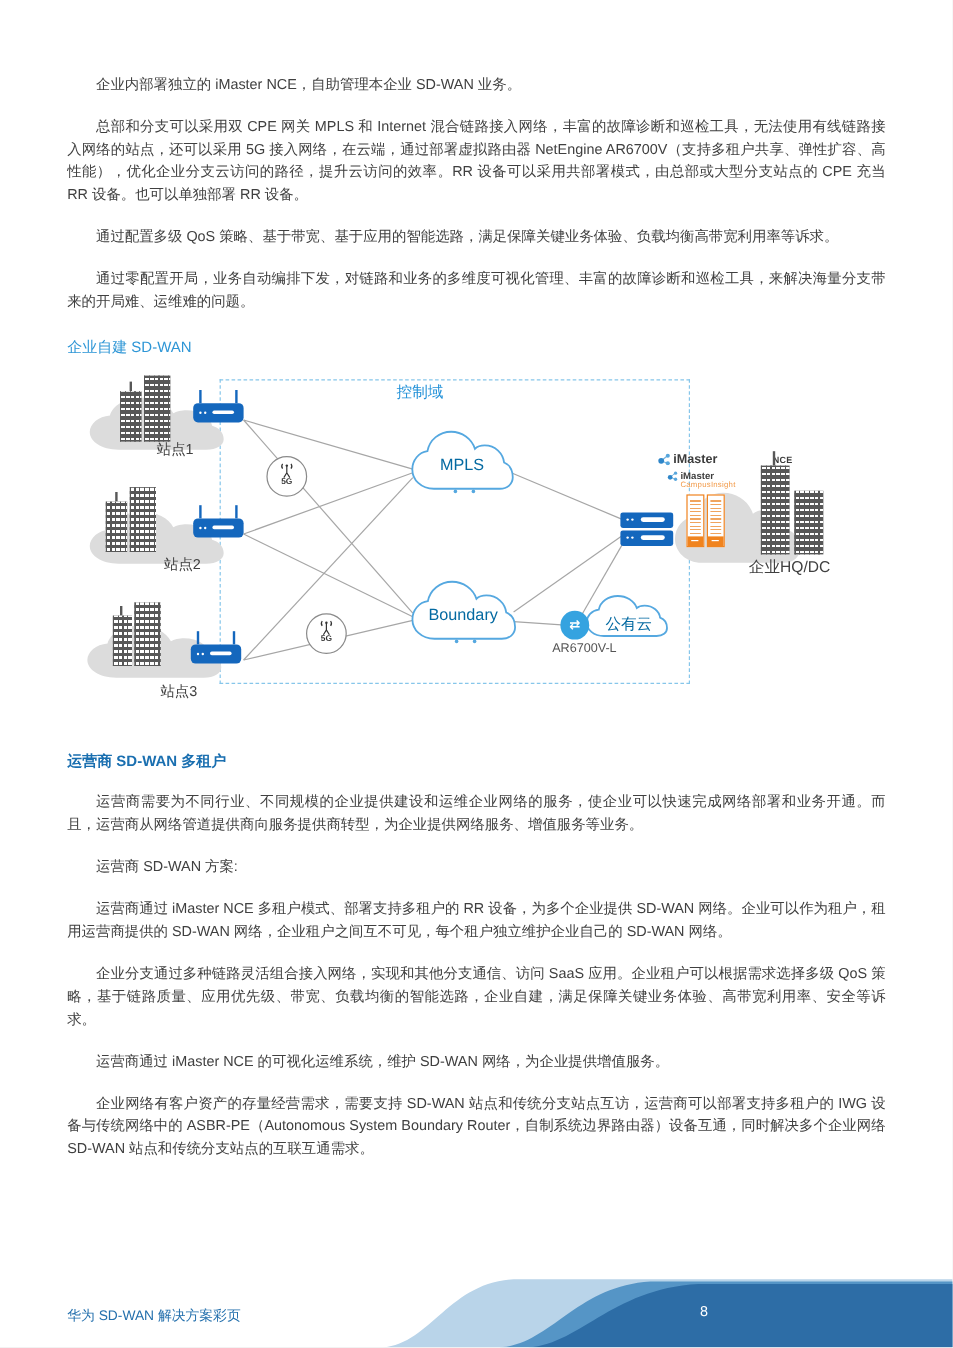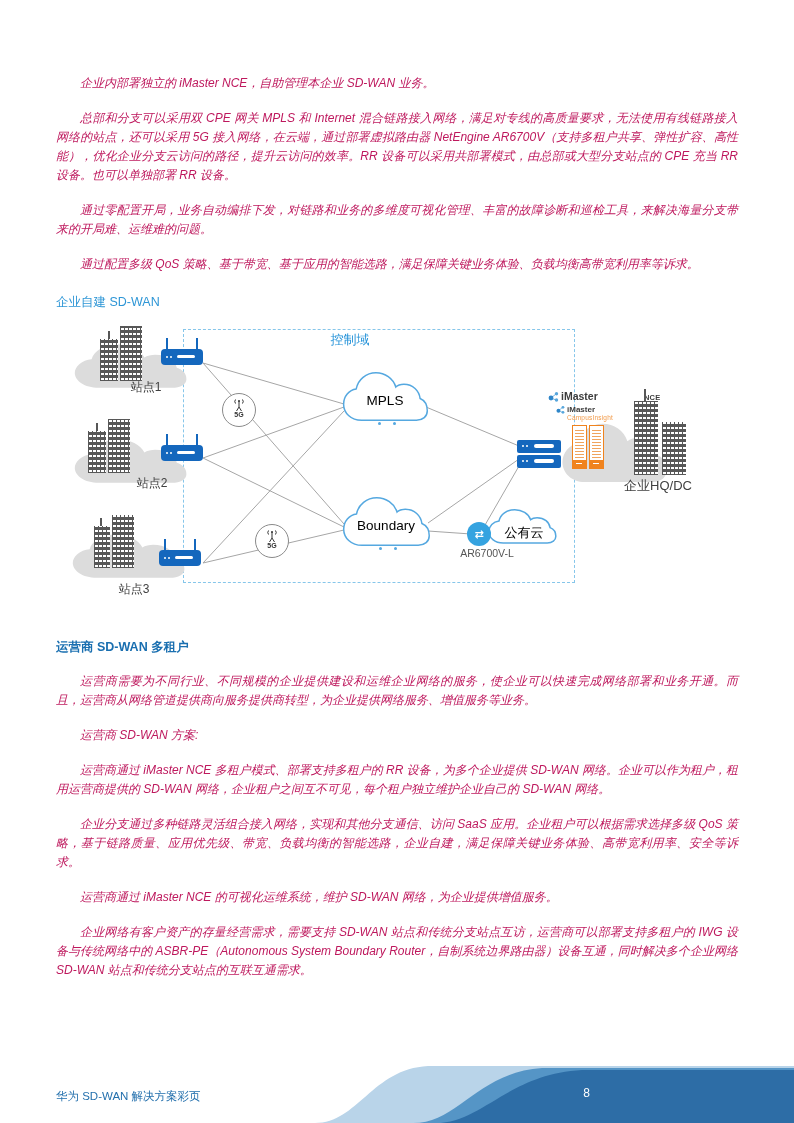--- a/index.html
+++ b/index.html
@@ -4,22 +4,22 @@
 <style>
   html,body{margin:0;padding:0;background:#e8e8e8;}
   .page{
     position:relative; width:794px; height:1123px; margin:0 auto;
     background:#ffffff; overflow:hidden;
     font-family:"Liberation Sans","DejaVu Sans",sans-serif;
     color:#3a3a3a;
   }
   .content{position:absolute; left:56px; top:58px; width:682px;}
   .content p{
-    margin:16px 0 16px 0; font-size:12px; line-height:19px;
-    text-align:justify; text-indent:2em; color:#be185d;font-style:italic;
+    margin:3px 0 16px 0; font-size:12px; line-height:19px;
+    text-align:justify; text-indent:2em; color:#404040;
   }
   .h-light{
     margin:20px 0 8px 0; font-size:12.5px; font-weight:400; color:#2e96d6;
   }
   .h-bold{
     margin:38px 0 16px 0; font-size:12.5px; font-weight:700; color:#1a6fb0;
   }
   
   .diagram{position:relative; width:682px; height:282px; margin:6px 0 0 0;}
   .abs{position:absolute;}
@@ -28,21 +28,21 @@
     border:1px dashed #86c6ea;
   }
   .ctl-label{
     left:294px; top:12px; transform:translateX(-50%);
     font-size:13px; color:#2291d8; white-space:nowrap;
   }
   svg.cloud{display:block; overflow:visible;}
   .bcloud use{fill:#ffffff; stroke:#55a8e0; stroke-width:1.5;}
   .gcloud use{fill:#dcdcdc; stroke:none;}
   .cloud-label{
-    font-size:13.5px; color:#000000; white-space:nowrap;
+    font-size:13.5px; color:#0369a1; white-space:nowrap;
     transform:translateX(-50%); text-align:center;
   }
   .cloud-dots span{
     display:inline-block; width:3px; height:3px; border-radius:50%;
     background:#55a8e0; margin:0 6px;
   }
   
   .bldg{
     position:absolute; background-color:#575757;
     background-image:
@@ -115,23 +115,23 @@
 <div class="page">
 
   <svg width="0" height="0" style="position:absolute" aria-hidden="true">
     <defs>
       <path id="cloudP" vector-effect="non-scaling-stroke" d="M24,54 C12,54 4,46 4,37 C4,29 10,22 18,21 C20,11 29,4 40,4 C50,4 59,10 62,19 C64,17 68,16 71,16 C81,16 88,23 89,31 C94,33 97,38 97,44 C97,50 92,54 85,54 Z"></path>
     </defs>
   </svg>
 
   <div class="content">
     <p>企业内部署独立的 iMaster NCE，自助管理本企业 SD-WAN 业务。</p>
-    <p>总部和分支可以采用双 CPE 网关 MPLS 和 Internet 混合链路接入网络，满足对专线的高质量要求，无法使用有线链路接入网络的站点，还可以采用 5G 接入网络，在云端，通过部署虚拟路由器 NetEngine AR6700V（支持多租户共享、弹性扩容、高性能），优化企业分支云访问的路径，提升云访问的效率。RR 设备可以采用共部署模式，由总部或大型分支站点的 CPE 充当 RR 设备。也可以单独部署 RR 设备。</p>
+    <p>总部和分支可以采用双 CPE 网关 MPLS 和 Internet 混合链路接入网络，丰富的故障诊断和巡检工具，无法使用有线链路接入网络的站点，还可以采用 5G 接入网络，在云端，通过部署虚拟路由器 NetEngine AR6700V（支持多租户共享、弹性扩容、高性能），优化企业分支云访问的路径，提升云访问的效率。RR 设备可以采用共部署模式，由总部或大型分支站点的 CPE 充当 RR 设备。也可以单独部署 RR 设备。</p>
+    <p>通过配置多级 QoS 策略、基于带宽、基于应用的智能选路，满足保障关键业务体验、负载均衡高带宽利用率等诉求。</p>
     <p>通过零配置开局，业务自动编排下发，对链路和业务的多维度可视化管理、丰富的故障诊断和巡检工具，来解决海量分支带来的开局难、运维难的问题。</p>
-    <p>通过配置多级 QoS 策略、基于带宽、基于应用的智能选路，满足保障关键业务体验、负载均衡高带宽利用率等诉求。</p>
 
     <div class="h-light">企业自建 SD-WAN</div>
 
     <div class="diagram">
 
       <svg class="abs" style="left:0;top:0" width="682" height="282">
         <g stroke="#a6a6a6" stroke-width="1" fill="none">
           <line x1="147" y1="44" x2="288" y2="85"></line>
           <line x1="147" y1="44" x2="288" y2="205"></line>
           <line x1="147" y1="139" x2="288" y2="88"></line>
@@ -184,21 +184,21 @@
       <div class="bldg-solid" style="left:44px;top:199px;width:2px;height:8px"></div>
       <div class="bldg" style="left:38px;top:207px;width:16px;height:42px"></div>
       <div class="bldg" style="left:56px;top:196px;width:22px;height:53px"></div>
       <div class="router" style="left:103px;top:231px">
         <i class="ant a1"></i>
           <i class="ant a2"></i>
           <i class="dot d1"></i>
           <i class="dot d2"></i>
           <i class="bar"></i>
       </div>
-      <div class="abs site-label" style="left:78px;top:262px">站点3</div>
+      <div class="abs site-label" style="left:93px;top:262px">站点3</div>
 
       <div class="g5" style="left:166px;top:74px">
         <svg width="14" height="14" viewBox="0 0 14 14">
           <g stroke="#333" stroke-width="1" fill="none">
             <path d="M7,3 L7,9 M4.5,13 L7,9 L9.5,13"></path>
             <path d="M3.5,1.5 Q2,3.5 3.5,5.5"></path>
             <path d="M10.5,1.5 Q12,3.5 10.5,5.5"></path>
           </g>
           <circle cx="7" cy="3" r="1" fill="#333"></circle>
         </svg>

